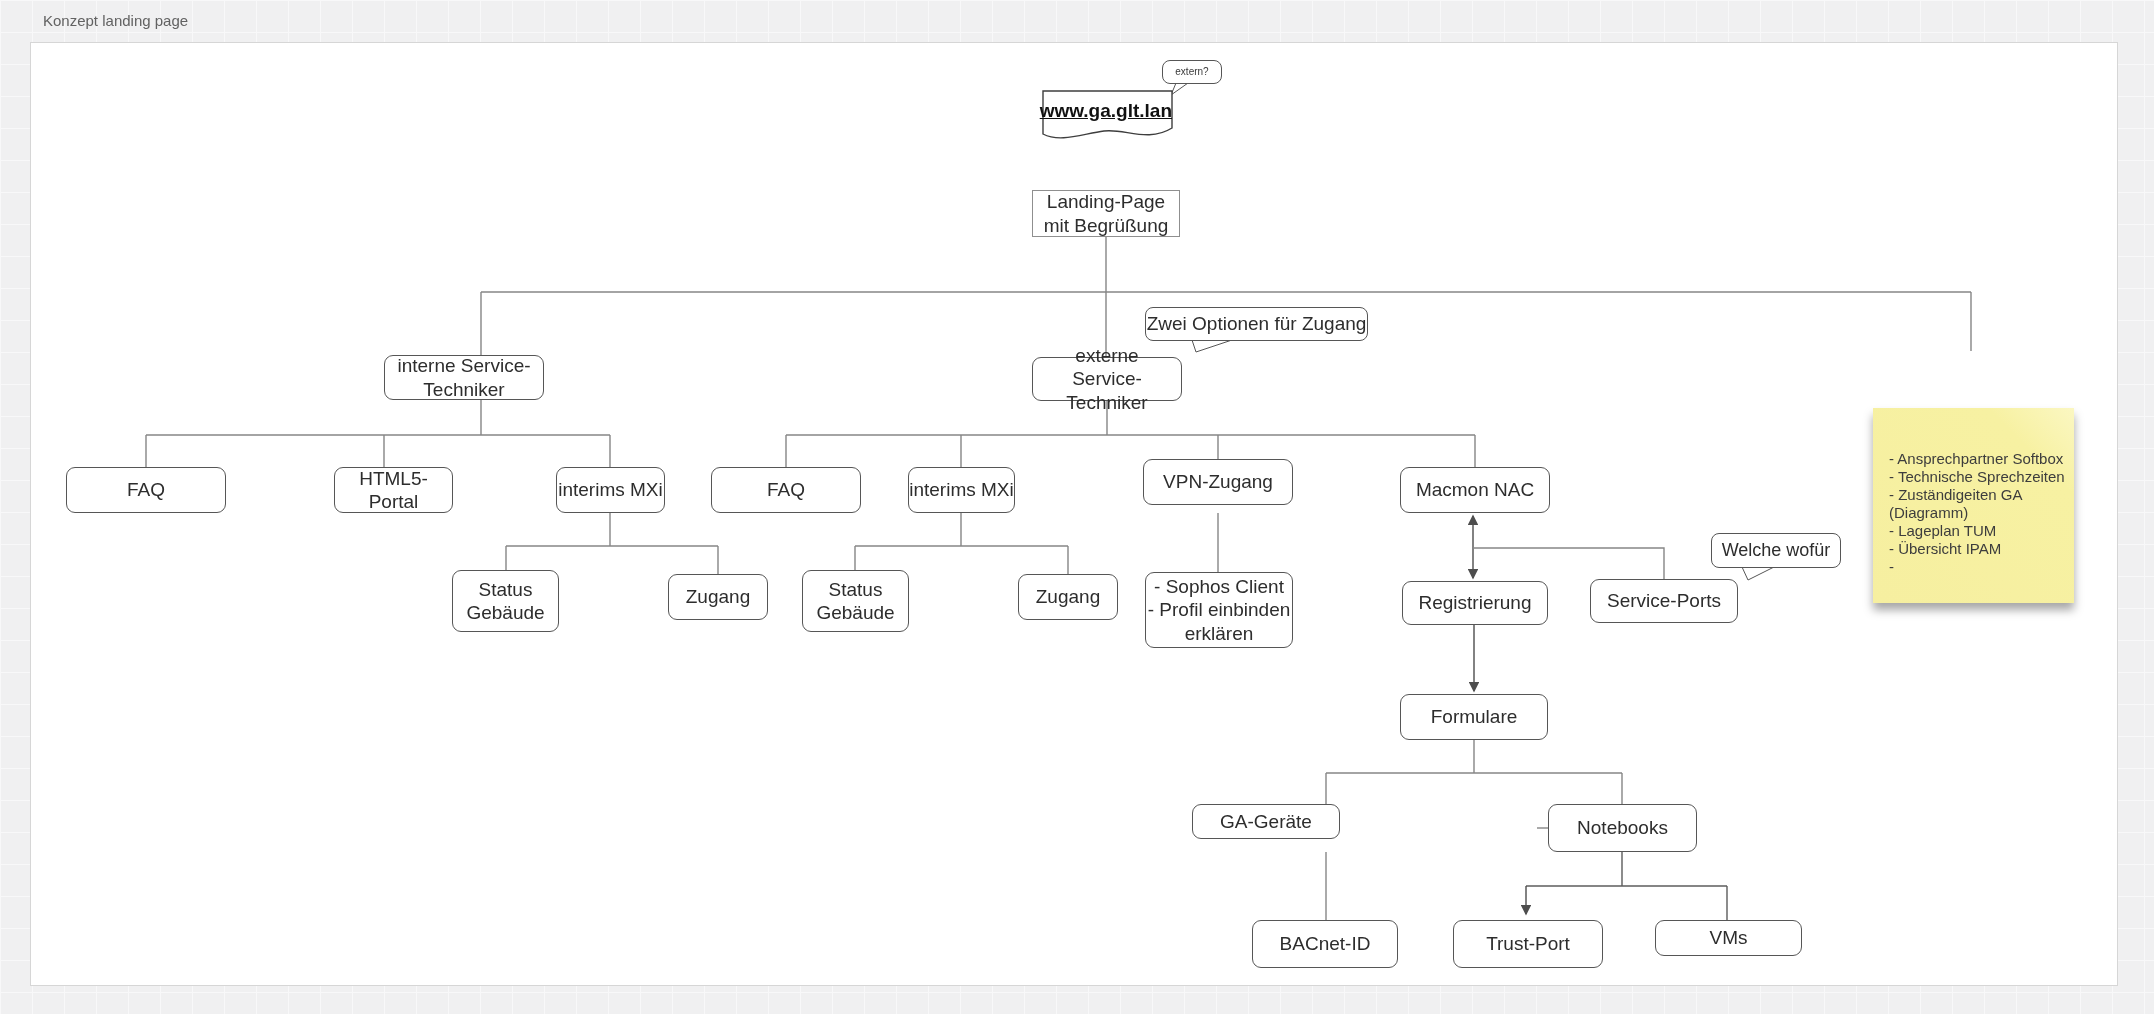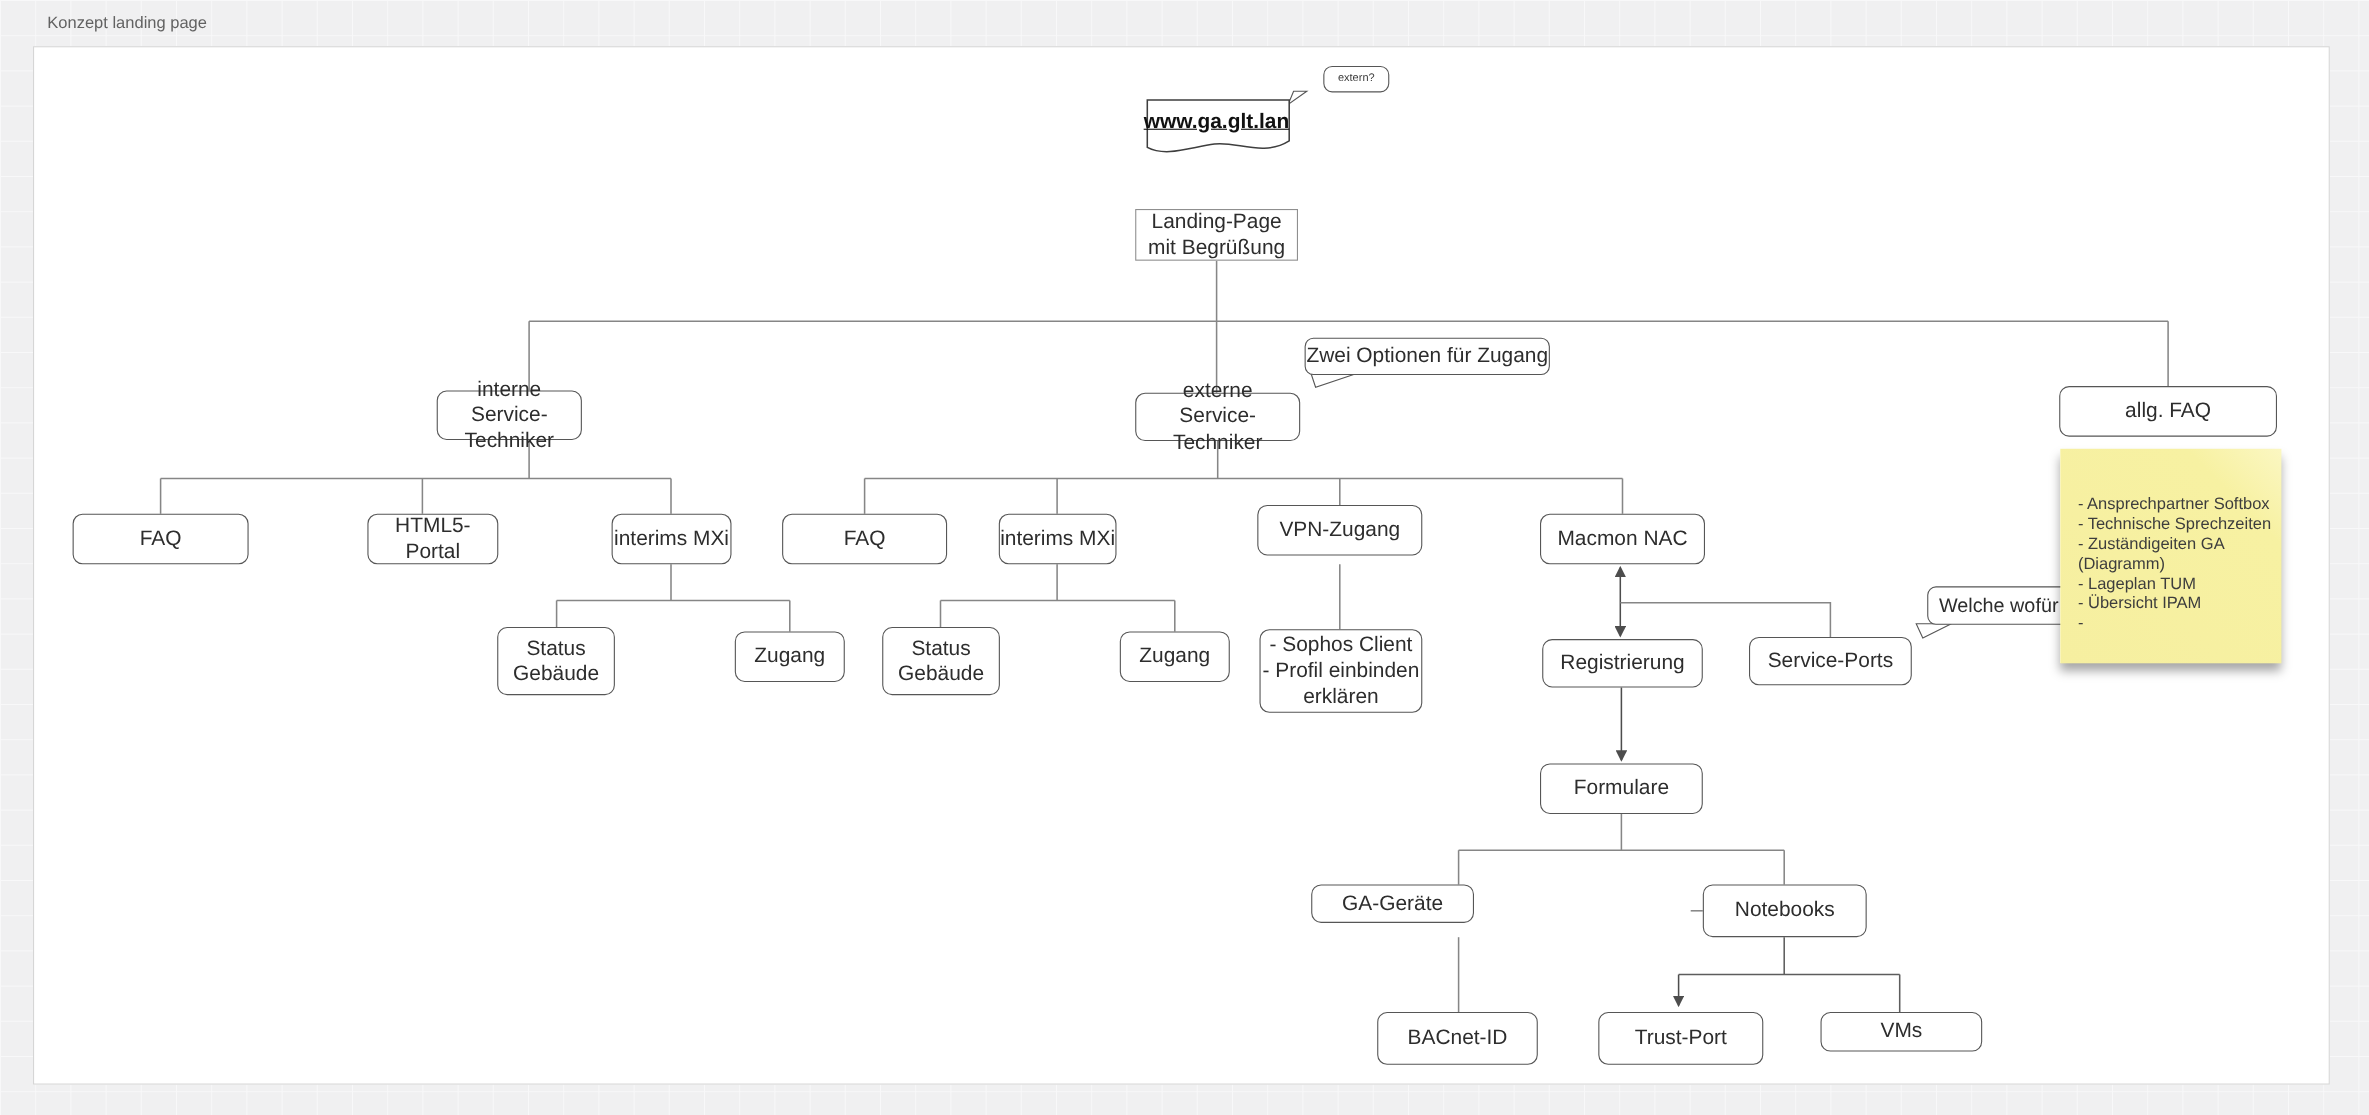--- a/index.html
+++ b/index.html
@@ -26,21 +26,21 @@
     background:#ffffff;border:1px solid #d6d6d6;box-sizing:border-box;
   }
   #wires{position:absolute;left:0;top:0;width:2154px;height:1014px;pointer-events:none;}
   .node{
     position:absolute;box-sizing:border-box;
     background:#ffffff;border:1px solid #565656;border-radius:9px;
     display:flex;flex-direction:column;align-items:center;justify-content:center;
     text-align:center;font-size:19px;color:#2d2d2d;line-height:1.22;
   }
   .node.sharp{border-radius:0;border-color:#8f8f8f;}
-  .node.bubble{border-radius:8px;margin-left:41px;}
+  .node.bubble{border-radius:8px;}
   .node.small{font-size:10px;color:#3a3a3a;}
   .doc-text{
     position:absolute;display:flex;align-items:center;justify-content:flex-end;
     font-size:19px;font-weight:bold;text-decoration:underline;color:#111;
   }
   #sticky-note{
     position:absolute;left:1873px;top:408px;width:201px;height:195px;
     background:linear-gradient(225deg,#fbf7c2 0%,#f7f1a2 22%,#f6efa0 100%);
     box-shadow:0 7px 9px rgba(0,0,0,0.35);
     color:#3d3d3d;font-size:15px;line-height:18px;
@@ -108,28 +108,25 @@
   </div>
 
   <div class="node sharp" style="left:1032px;top:190px;width:148px;height:47px;padding:0 8px;">
     <span class="lbl">Landing-Page mit Begrüßung</span>
   </div>
 
   <div class="node bubble" style="left:1145px;top:307px;width:223px;height:34px;">
     <span class="lbl">Zwei Optionen für Zugang</span>
   </div>
 
-  <div class="node" style="left:397px;top:355px;width:132px;height:45px;padding:0 10px;">
+  <div class="node" style="left:384px;top:355px;width:160px;height:45px;padding:0 10px;">
     <span class="lbl">interne Service-Techniker</span>
   </div>
   <div class="node" style="left:1032px;top:357px;width:150px;height:44px;padding:0 10px;">
     <span class="lbl">externe Service-Techniker</span>
-  </div>
-  <div class="node" style="left:1872px;top:351px;width:198px;height:46px;">
-    <span class="lbl">allg. FAQ</span>
   </div>
 
   <div class="node" style="left:66px;top:467px;width:160px;height:46px;">
     <span class="lbl">FAQ</span>
   </div>
   <div class="node" style="left:334px;top:467px;width:119px;height:46px;">
     <span class="lbl">HTML5-Portal</span>
   </div>
   <div class="node" style="left:556px;top:467px;width:109px;height:46px;">
     <span class="lbl">interims MXi</span>

